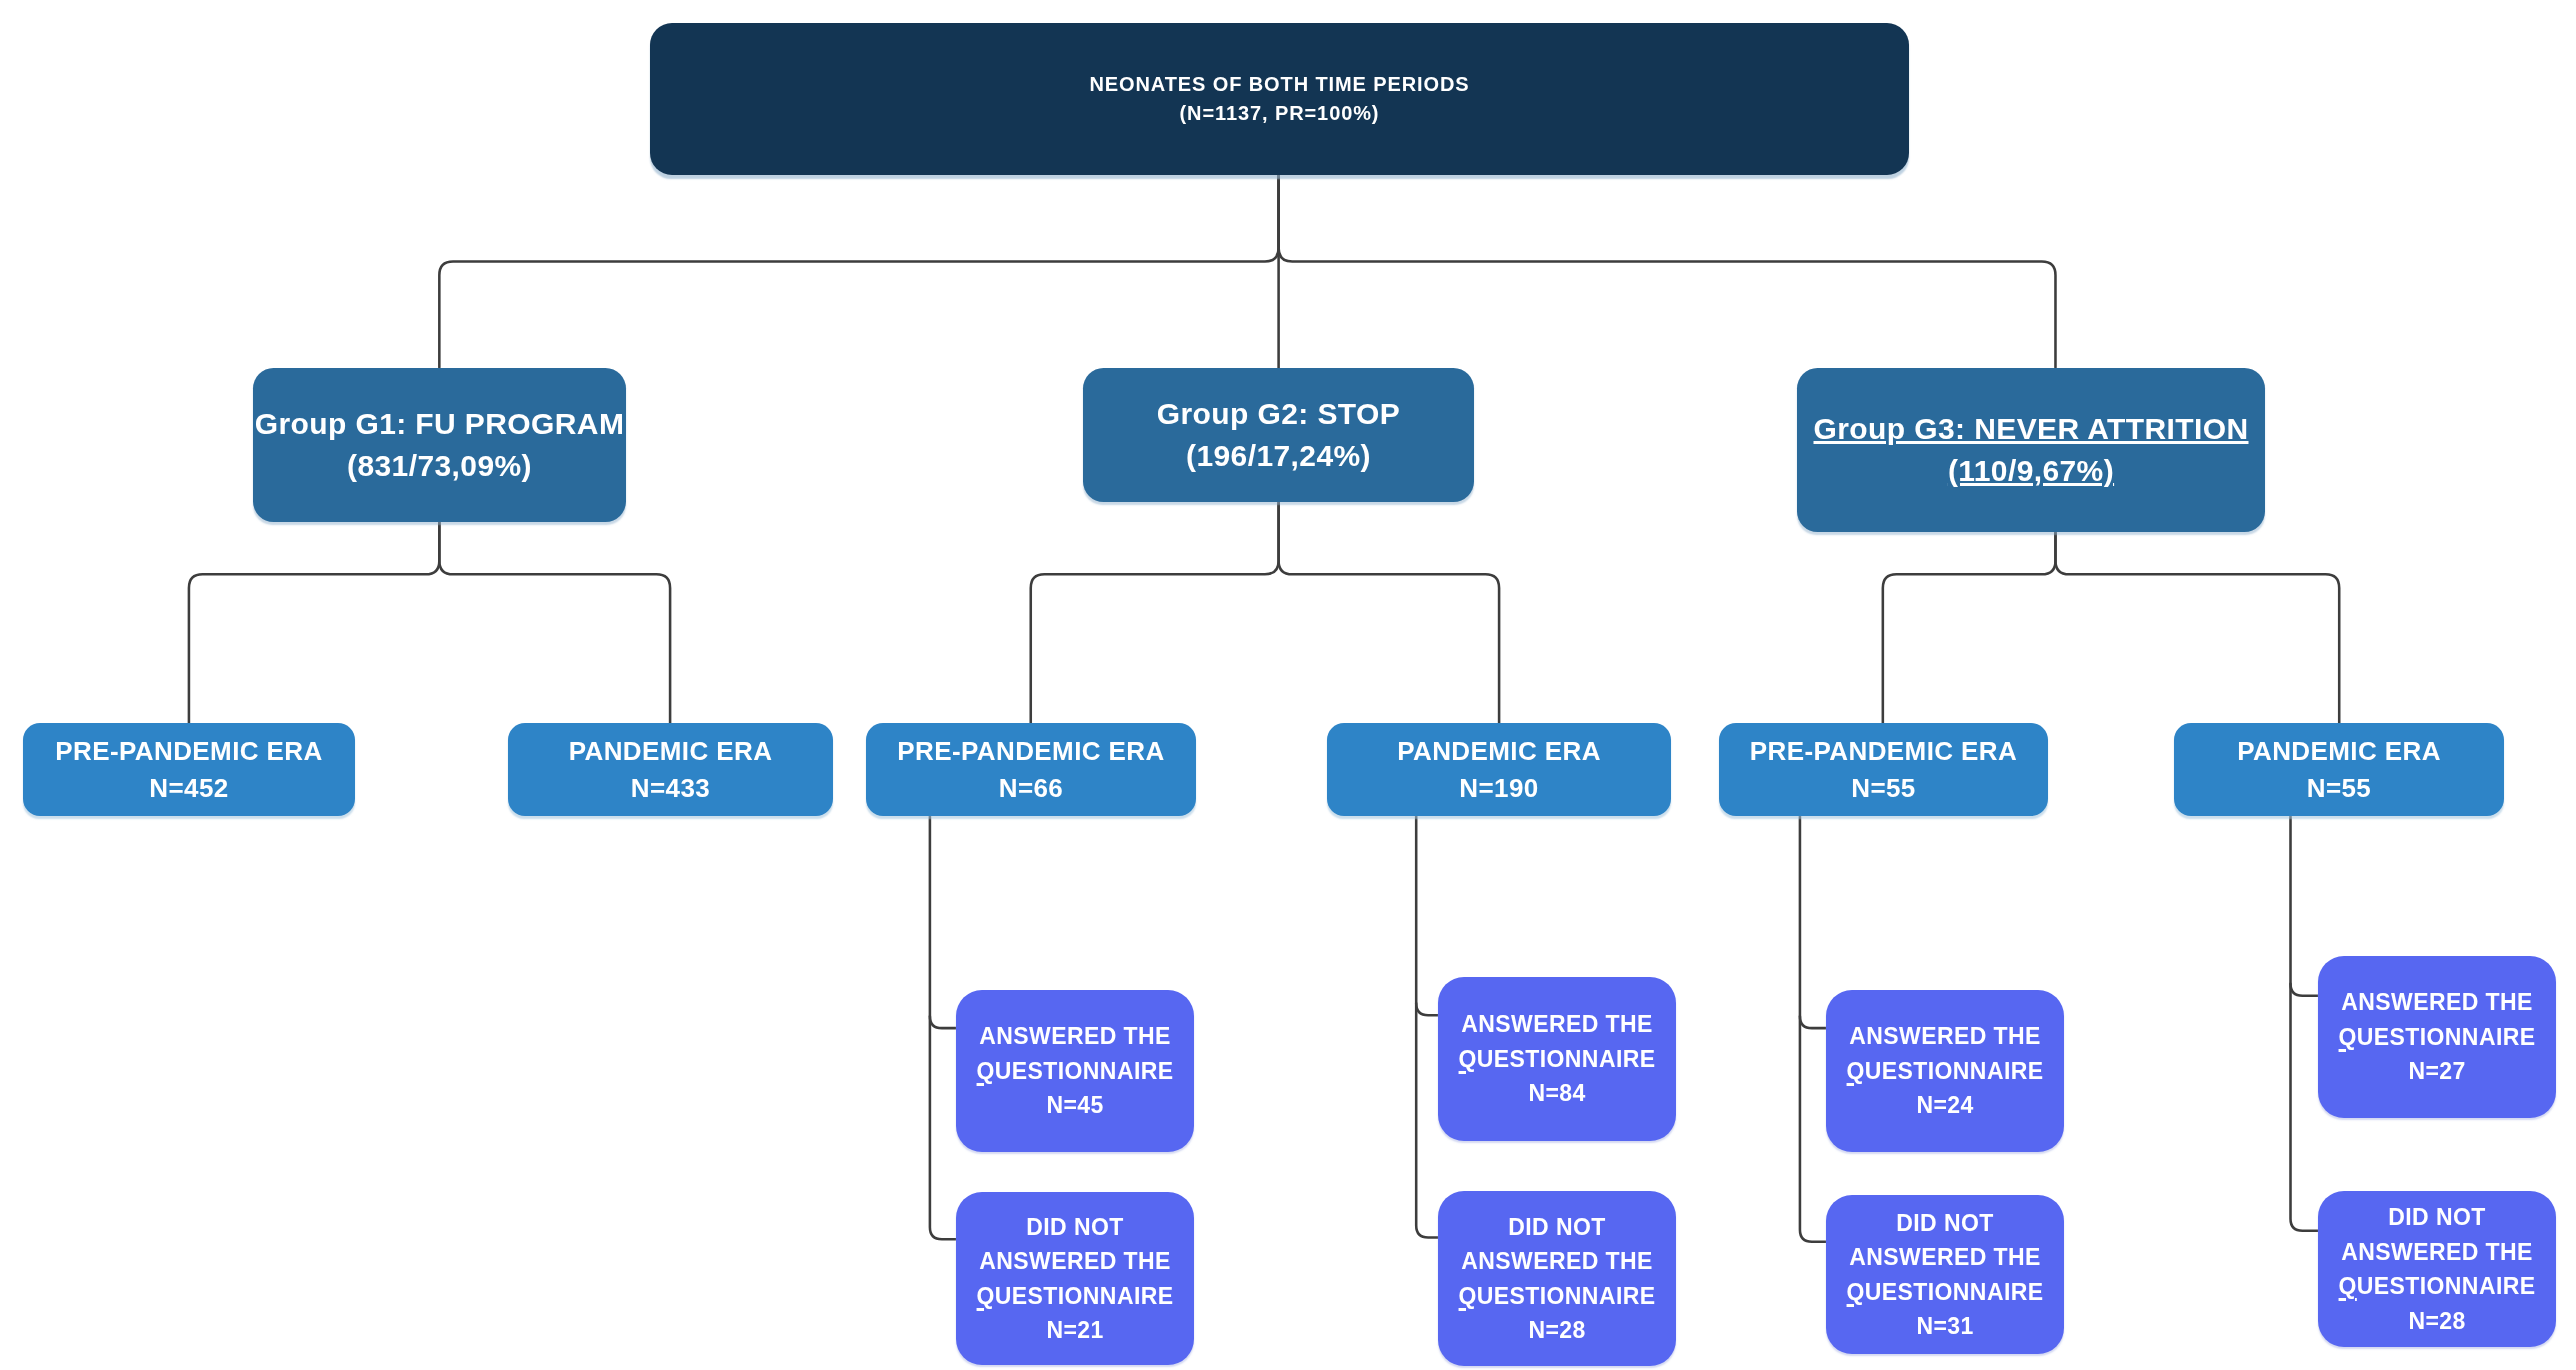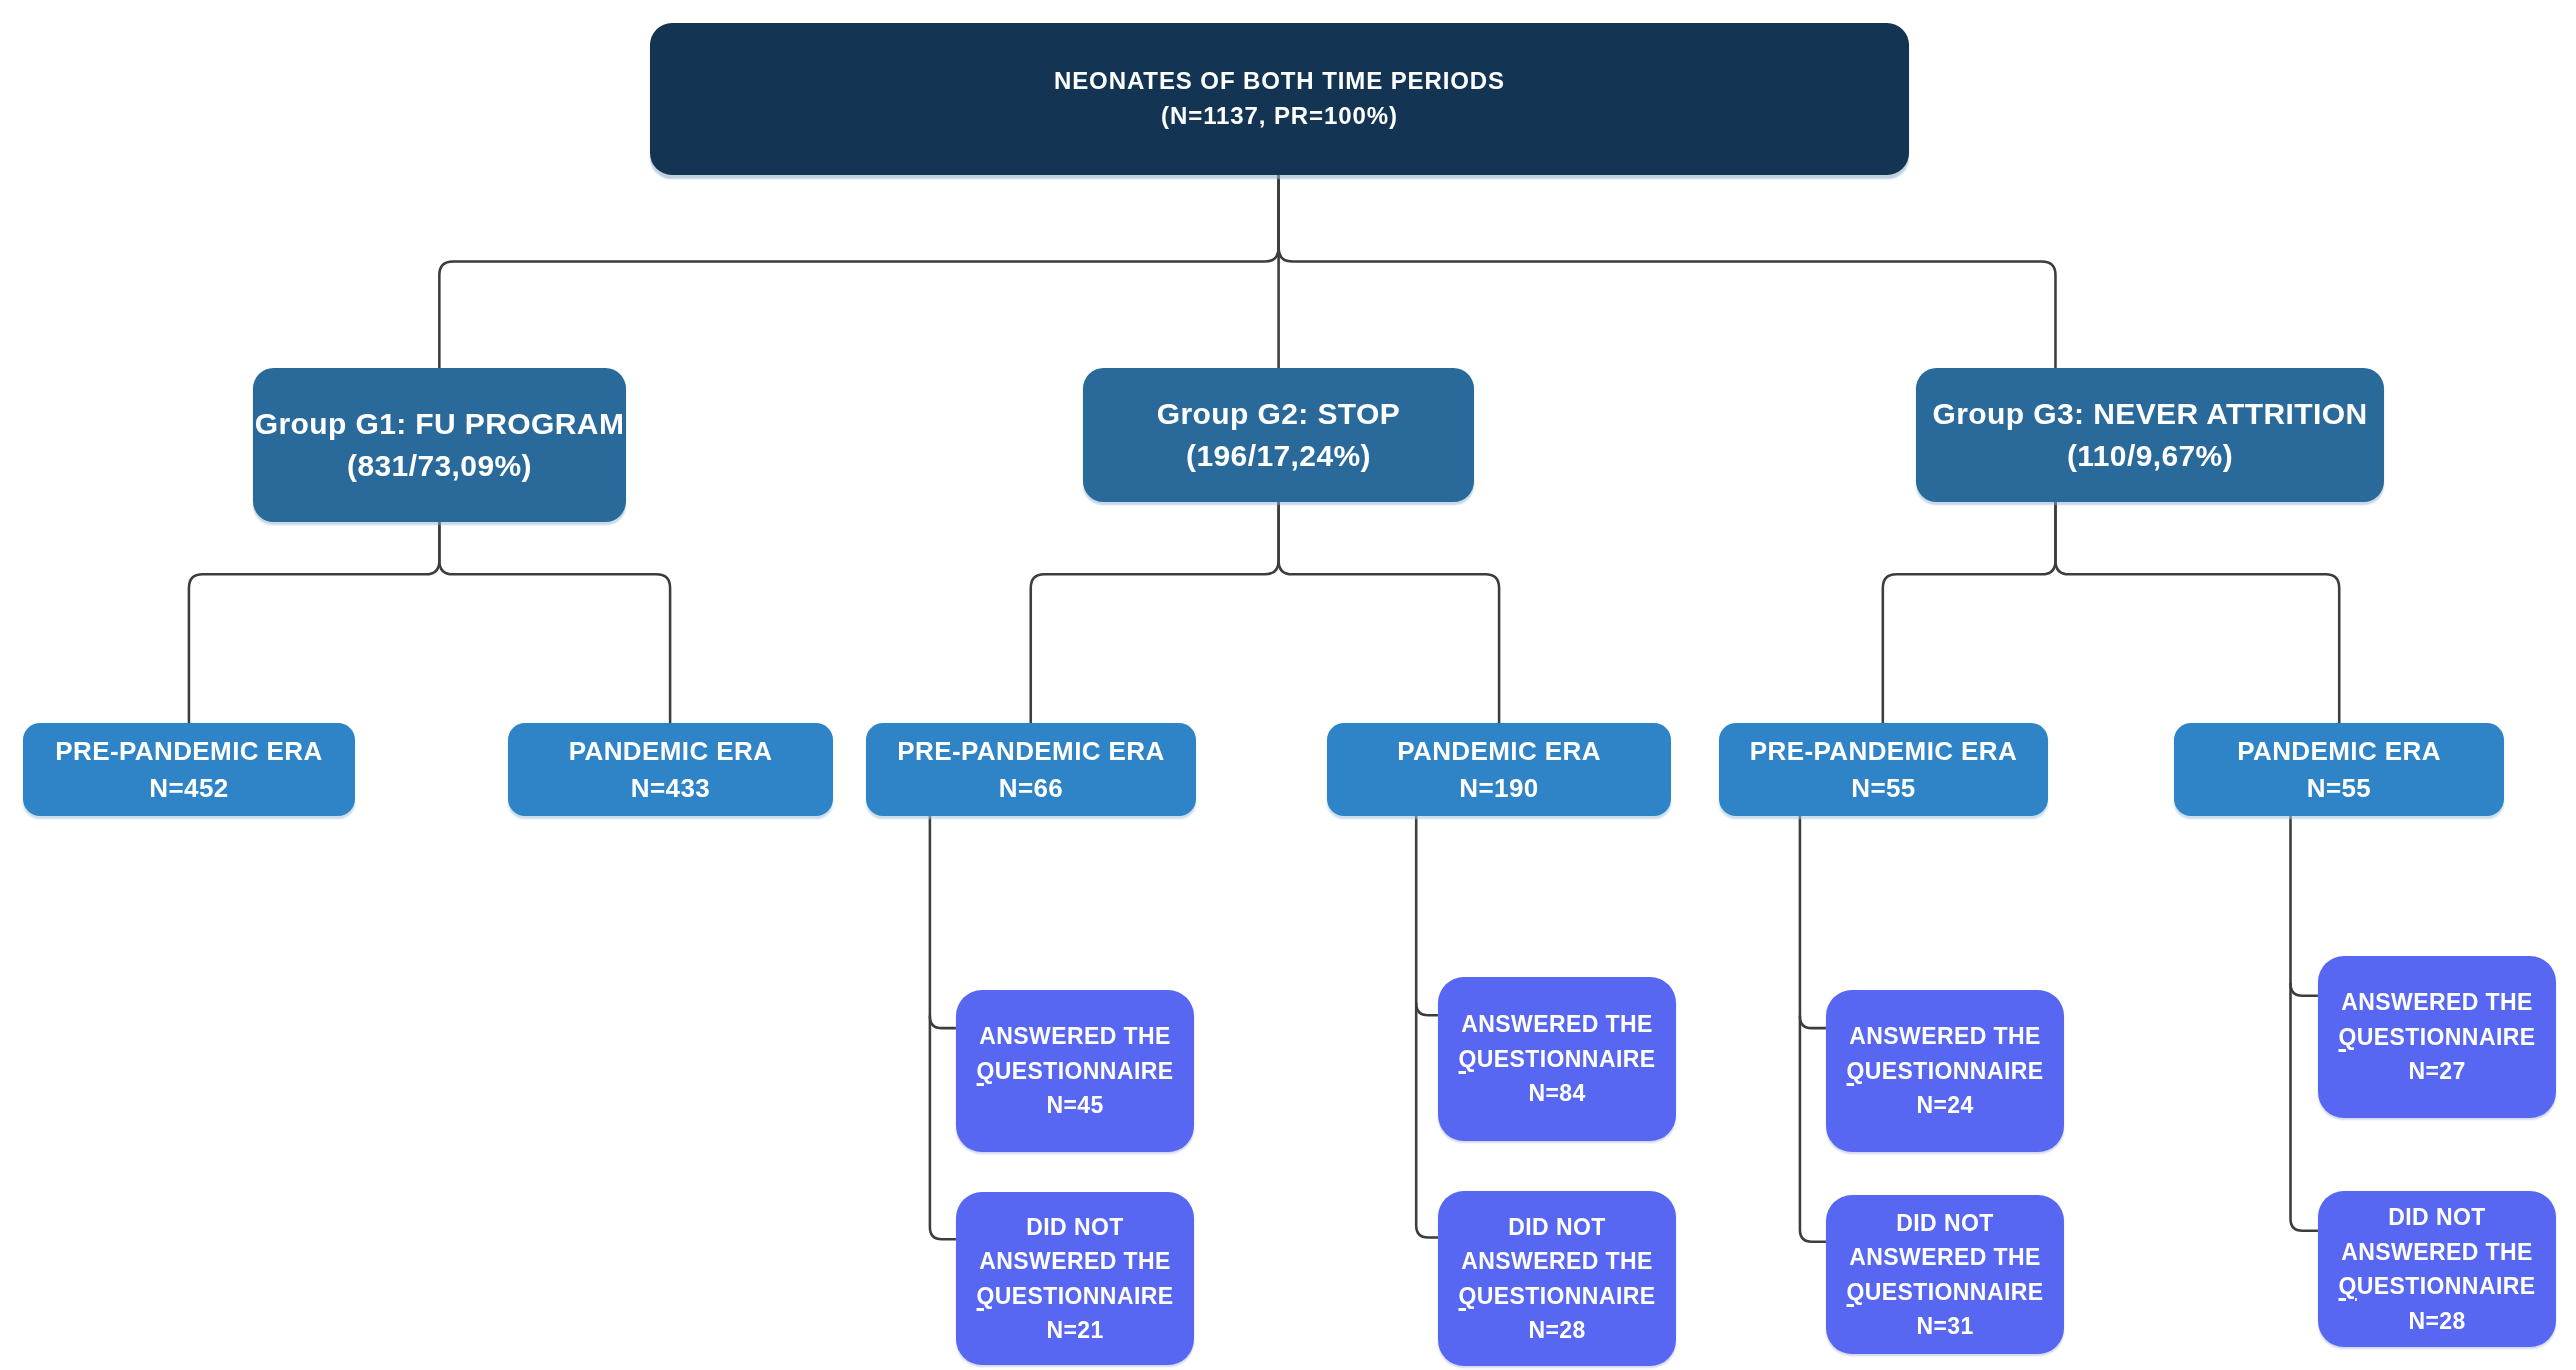--- a/index.html
+++ b/index.html
@@ -2,21 +2,21 @@
 <html style="font-size:13.7px"><head>
 <meta charset="utf-8">
 <style>
   html,body{margin:0;padding:0;background:#ffffff;}
   body{width:2576px;height:1370px;font-family:"Liberation Sans",sans-serif;}
   .canvas{position:relative;width:2576px;height:1370px;background:#ffffff;overflow:hidden;}
   .connectors{position:absolute;left:0;top:0;width:2576px;height:1370px;}
   .node{position:absolute;display:flex;flex-direction:column;align-items:center;justify-content:center;
         color:#ffffff;font-weight:700;text-align:center;box-sizing:border-box;}
   .node .ln{display:block;white-space:nowrap;}
-  .root-box{background:#133553;border-radius:22px;font-size:24px;letter-spacing:0.9px;line-height:1.45;
+  .root-box{background:#133553;border-radius:22px;font-size:20px;letter-spacing:0.9px;line-height:1.45;
             box-shadow:0 4.3px 1.7px -0.9px rgba(146,178,205,.6);}
   .group-box{background:#2a6a9b;border-radius:20.5px;font-size:30px;letter-spacing:0.4px;line-height:1.4;
              box-shadow:0 3.4px 1.7px -0.9px rgba(146,178,205,.5);}
   .era-box{background:#2e84c7;border-radius:17px;font-size:26px;letter-spacing:0.4px;line-height:1.42;
            box-shadow:0 3.4px 1.7px -0.9px rgba(160,195,220,.55);}
   .q-box{background:#5767f1;border-radius:26px;font-size:23px;letter-spacing:0.4px;line-height:1.5;
          box-shadow:0 2.6px 1.7px -0.9px rgba(170,180,230,.5);padding:8.5px 12px;}
   .q-box .ln{white-space:nowrap;}
   .qq{text-decoration:underline;text-decoration-thickness:2.6px;text-underline-offset:4.3px;}
   path.conn{stroke:#3d3d3d;stroke-width:3;fill:none;stroke-linecap:round;}
@@ -60,21 +60,21 @@
   </div>
 
   <div class="node group-box" style="left:253px;top:368px;width:373px;height:154px;">
     <span class="ln">Group G1: FU PROGRAM</span>
     <span class="ln">(831/73,09%)</span>
   </div>
   <div class="node group-box" style="left:1083px;top:368px;width:391px;height:134px;">
     <span class="ln">Group G2: STOP</span>
     <span class="ln">(196/17,24%)</span>
   </div>
-  <div class="node group-box" style="left:1916px;top:368px;width:468px;height:134px;">
+  <div class="node group-box" style="left:1797px;top:368px;width:468px;height:164px;text-decoration:underline;">
     <span class="ln">Group G3: NEVER ATTRITION</span>
     <span class="ln">(110/9,67%)</span>
   </div>
 
   <div class="node era-box" style="left:23px;top:723px;width:332px;height:93px;">
     <span class="ln">PRE-PANDEMIC ERA</span>
     <span class="ln">N=452</span>
   </div>
   <div class="node era-box" style="left:508px;top:723px;width:325px;height:93px;">
     <span class="ln">PANDEMIC ERA</span>

